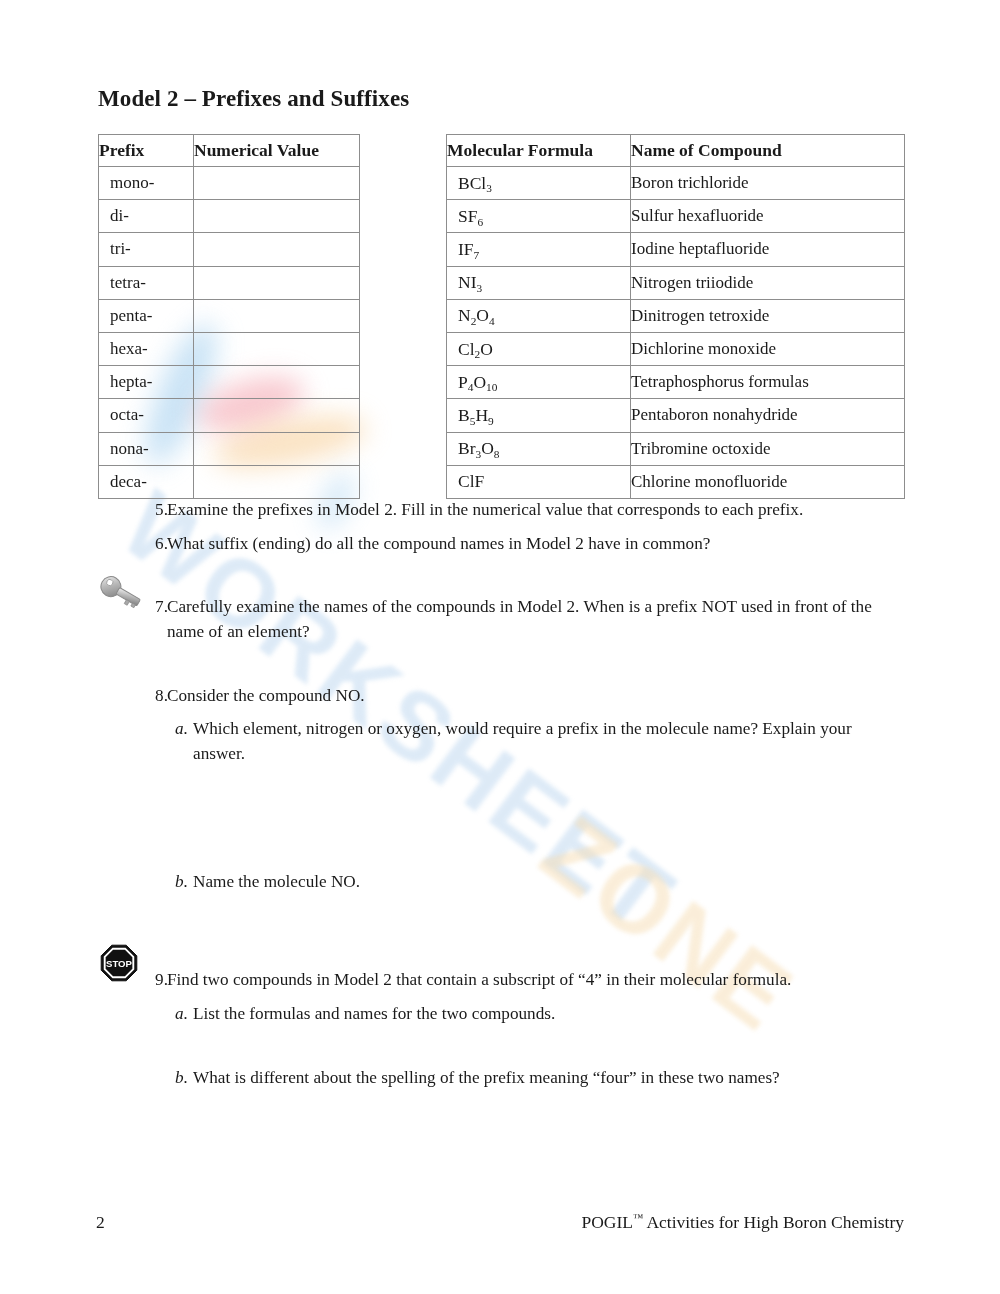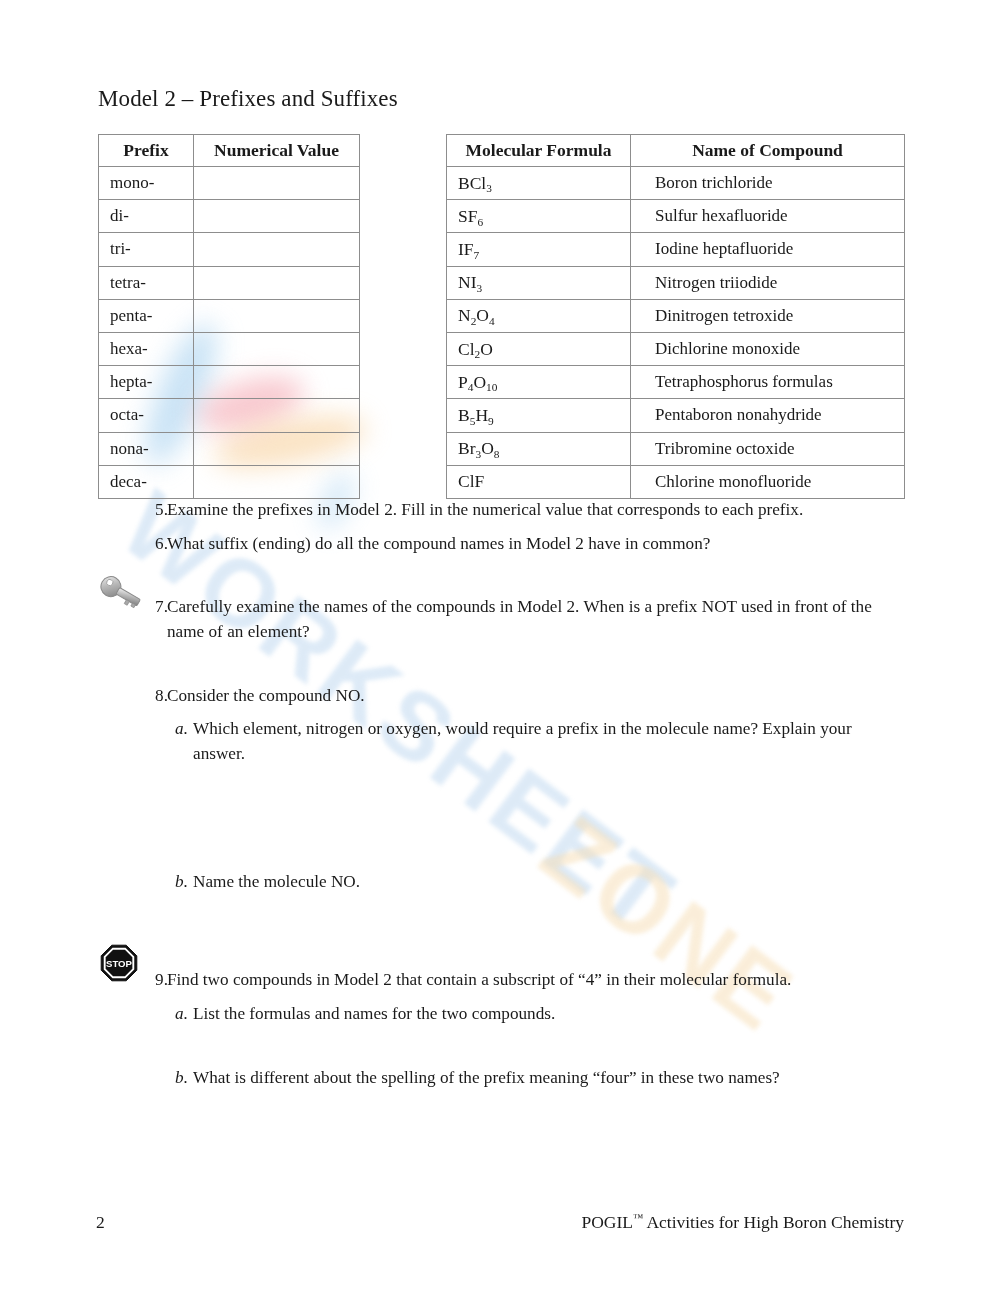--- a/index.html
+++ b/index.html
@@ -83,56 +83,55 @@
     position: absolute;
     inset: 0;
     z-index: 2;
   }
 
   #page-title {
     position: absolute;
     left: 98px;
     top: 86px;
     font-size: 23px;
-    font-weight: 400;
+    font-weight: 700;
     letter-spacing: .1px;
   }
 
   
   table.model-table {
     position: absolute;
     border-collapse: collapse;
     table-layout: fixed;
     background: transparent;
   }
   table.model-table td {
     border: 1px solid #8d8d8d;
     padding: 0 0 0 11px;
     font-size: 17px;
     vertical-align: middle;
     background: transparent;
   }
   table.model-table td.hdr {
     font-weight: 700;
     font-size: 17.5px;
-    text-align: center;
     padding-left: 0;
   }
   table.model-table tr.header-row td { height: 31px; }
   table.model-table tr.body-row td { height: 32.2px; }
 
   #prefix-table { left: 98px; top: 134px; width: 261px; }
   #prefix-table col.c1 { width: 95px; }
   #prefix-table col.c2 { width: 166px; }
 
   #compound-table { left: 446px; top: 134px; width: 458px; }
   #compound-table col.c1 { width: 184px; }
   #compound-table col.c2 { width: 274px; }
   #compound-table td.formula { font-size: 17.5px; }
-  #compound-table td.cname { padding-left: 24px; }
+  #compound-table td.cname { padding-left: 0; }
 
   sub {
     font-size: 65%;
     vertical-align: baseline;
     position: relative;
     bottom: -0.33em;
   }
 
   
   .q {

